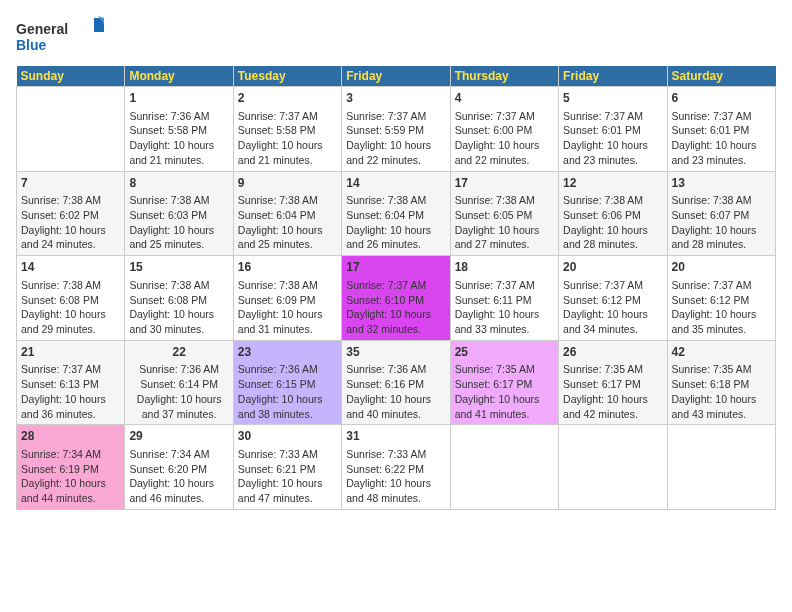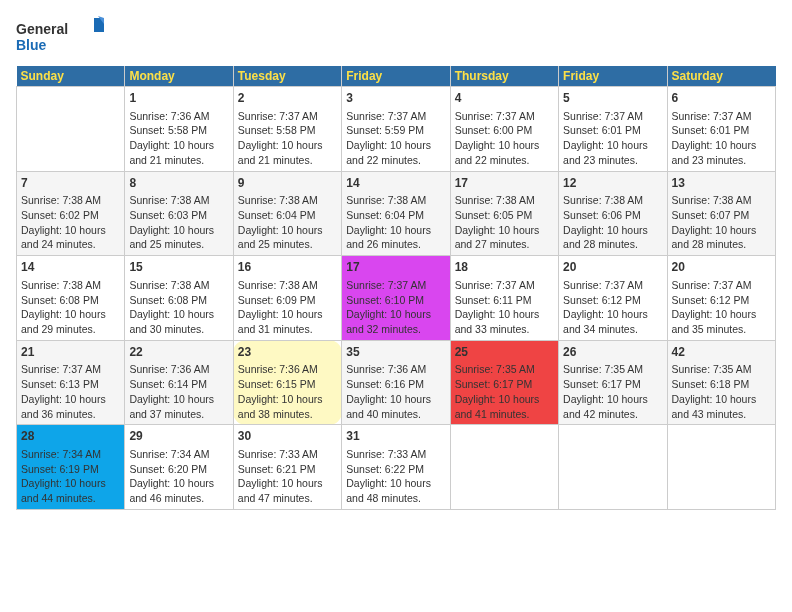--- a/index.html
+++ b/index.html
@@ -261,42 +261,42 @@
           </td>
         </tr>
         <tr>
           <td style="background-color: rgb(245, 245, 245);">
             <div class="day-num">21</div>
             <div class="day-info" style="white-space: pre-line;">Sunrise: 7:37 AM
 Sunset: 6:13 PM
 Daylight: 10 hours
 and 36 minutes.</div>
           </td>
-          <td style="background-color: rgb(245, 245, 245);">
+          <td style="background-color: rgb(245, 245, 245); text-align: center;">
             <div class="day-num">22</div>
             <div class="day-info" style="white-space: pre-line;">Sunrise: 7:36 AM
 Sunset: 6:14 PM
 Daylight: 10 hours
 and 37 minutes.</div>
           </td>
-          <td style="background-color: #fef9c3; border-radius: 13px;">
+          <td style="background-color: #c4b5fd;">
             <div class="day-num">23</div>
             <div class="day-info" style="white-space: pre-line;">Sunrise: 7:36 AM
 Sunset: 6:15 PM
 Daylight: 10 hours
 and 38 minutes.</div>
           </td>
           <td style="background-color: rgb(245, 245, 245);">
             <div class="day-num">35</div>
             <div class="day-info" style="white-space: pre-line;">Sunrise: 7:36 AM
 Sunset: 6:16 PM
 Daylight: 10 hours
 and 40 minutes.</div>
           </td>
-          <td style="background-color: #ef4444;">
+          <td style="background-color: #f0abfc;">
             <div class="day-num">25</div>
             <div class="day-info" style="white-space: pre-line;">Sunrise: 7:35 AM
 Sunset: 6:17 PM
 Daylight: 10 hours
 and 41 minutes.</div>
           </td>
           <td style="background-color: rgb(245, 245, 245);">
             <div class="day-num">26</div>
             <div class="day-info" style="white-space: pre-line;">Sunrise: 7:35 AM
 Sunset: 6:17 PM
@@ -305,21 +305,21 @@
           </td>
           <td style="background-color: rgb(245, 245, 245);">
             <div class="day-num">42</div>
             <div class="day-info" style="white-space: pre-line;">Sunrise: 7:35 AM
 Sunset: 6:18 PM
 Daylight: 10 hours
 and 43 minutes.</div>
           </td>
         </tr>
         <tr>
-          <td style="background-color: #0ea5e9; margin-left: 24px;">
+          <td style="background-color: #f9a8d4; margin-left: 24px;">
             <div class="day-num">28</div>
             <div class="day-info" style="white-space: pre-line;">Sunrise: 7:34 AM
 Sunset: 6:19 PM
 Daylight: 10 hours
 and 44 minutes.</div>
           </td>
           <td style="background-color: rgb(255, 255, 255);">
             <div class="day-num">29</div>
             <div class="day-info" style="white-space: pre-line;">Sunrise: 7:34 AM
 Sunset: 6:20 PM

